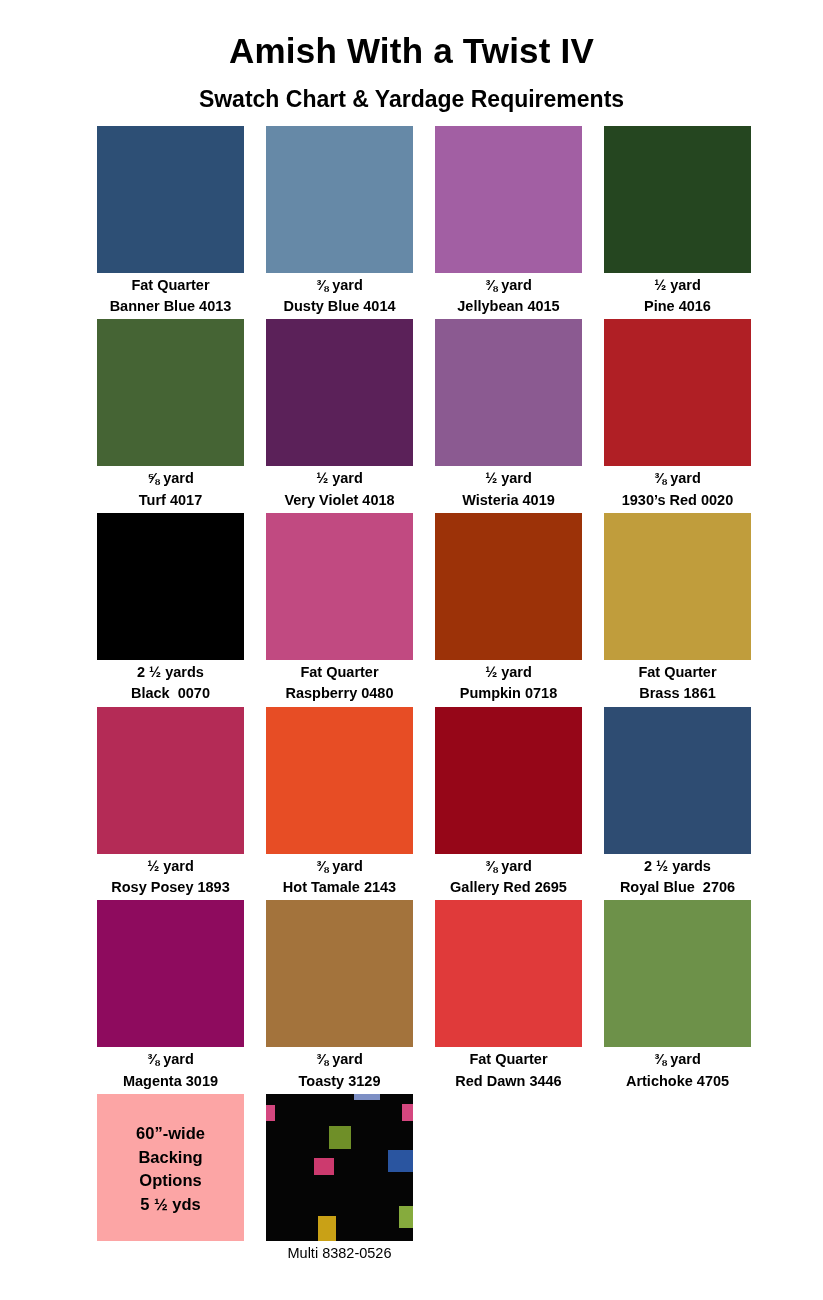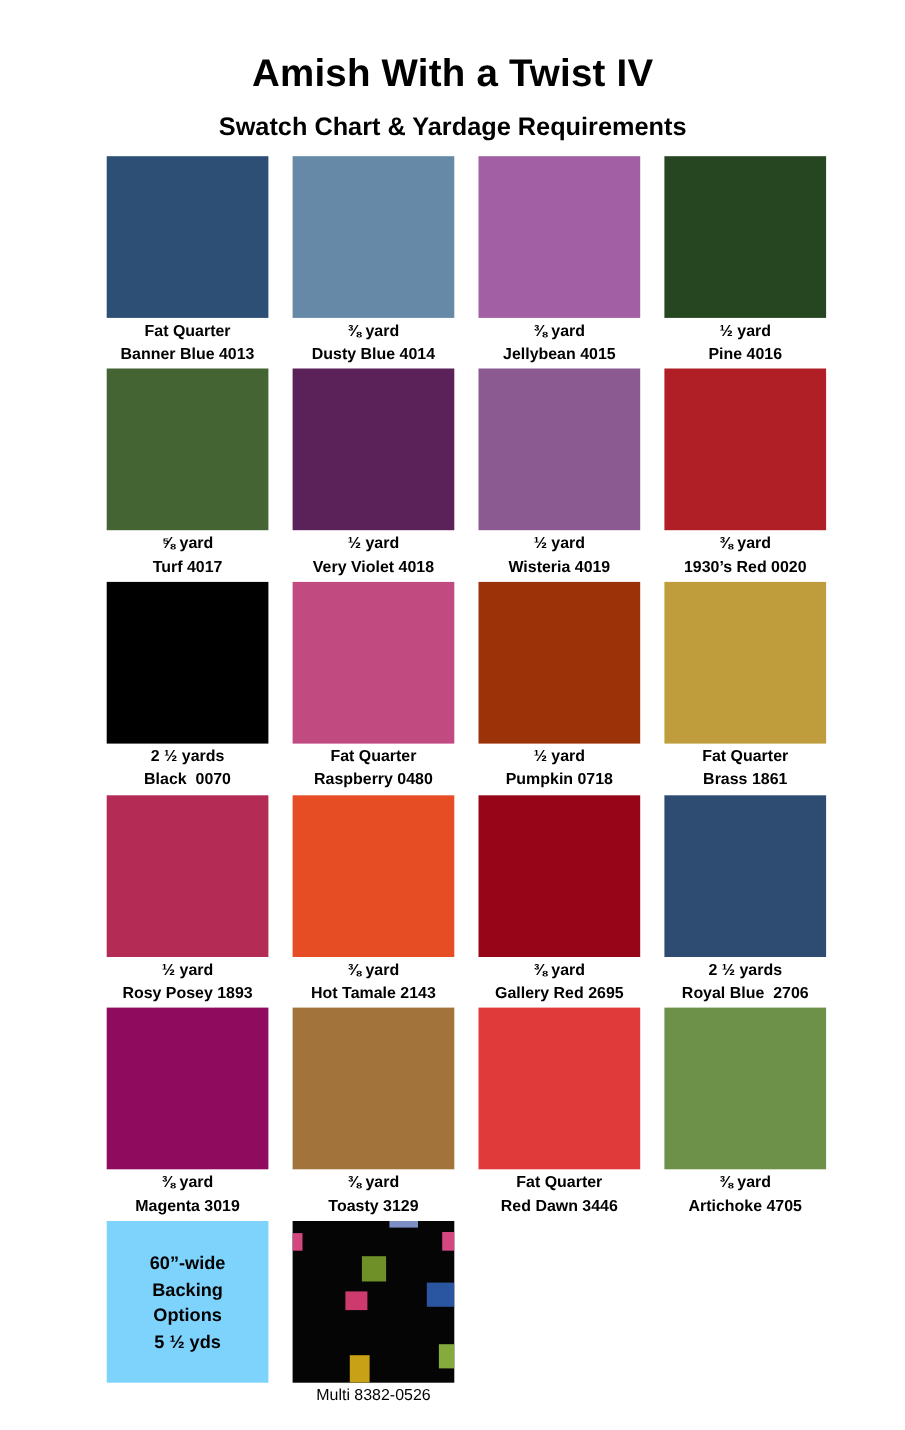--- a/index.html
+++ b/index.html
@@ -16,21 +16,21 @@
     overflow: hidden;
   }
   .page {
     position: relative;
     width: 823px;
     height: 1300px;
     background: #ffffff;
   }
   
   .header {
-    padding-top: 48px;
+    padding-top: 32px;
     text-align: center;
   }
   .main-title {
     font-size: 35px;
     font-weight: bold;
     letter-spacing: 0.2px;
     line-height: 1.06;
     margin: 0;
   }
   .sub-title {
@@ -189,21 +189,21 @@
       </div>
       <div class="cell">
         <div class="swatch" style="background: rgb(224, 58, 58);"></div>
         <div class="caption"><span class="yardage">Fat Quarter</span><span class="name">Red Dawn 3446</span></div>
       </div>
       <div class="cell">
         <div class="swatch" style="background: rgb(109, 145, 73);"></div>
         <div class="caption"><span class="yardage">⅜ yard</span><span class="name">Artichoke 4705</span></div>
       </div>
       <div class="cell">
-        <div class="backing-box" style="background: #7dd3fc;">
+        <div class="backing-box" style="background: #fca5a5;">
           <span>60”-wide</span>
           <span>Backing</span>
           <span>Options</span>
           <span>5 ½ yds</span>
         </div>
       </div>
       <div class="cell">
         <div class="swatch pattern" style="background: rgb(5, 5, 5);">
           <div class="chip" style="left: 0px; top: 11px; width: 9px; height: 16px; background: rgb(212, 71, 127);"></div>
           <div class="chip" style="left: 136px; top: 10px; width: 11px; height: 17px; background: rgb(212, 71, 127);"></div>

